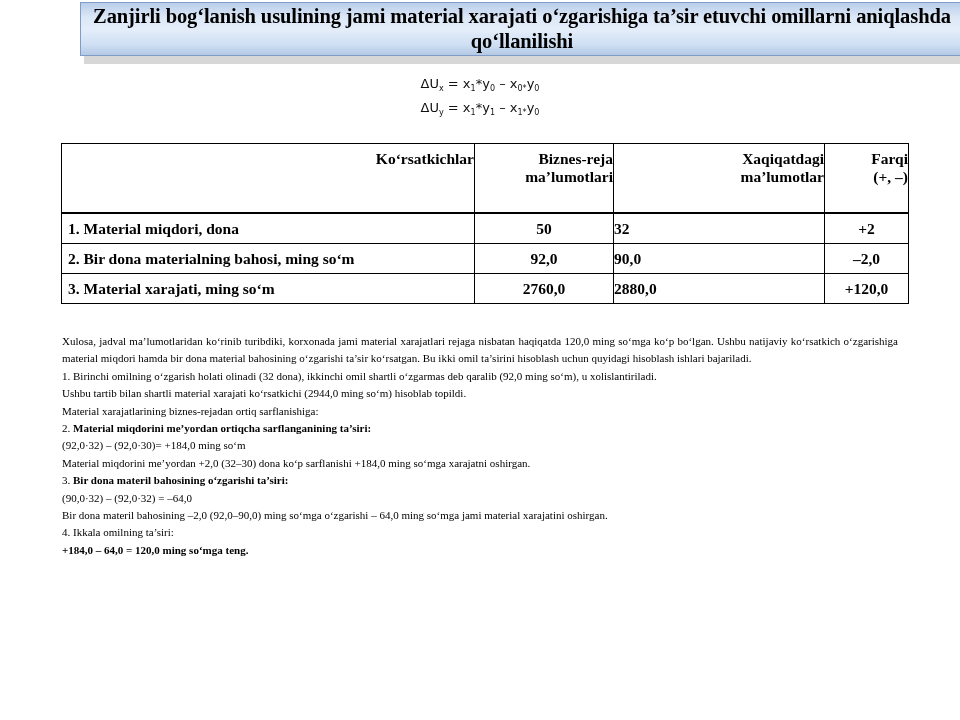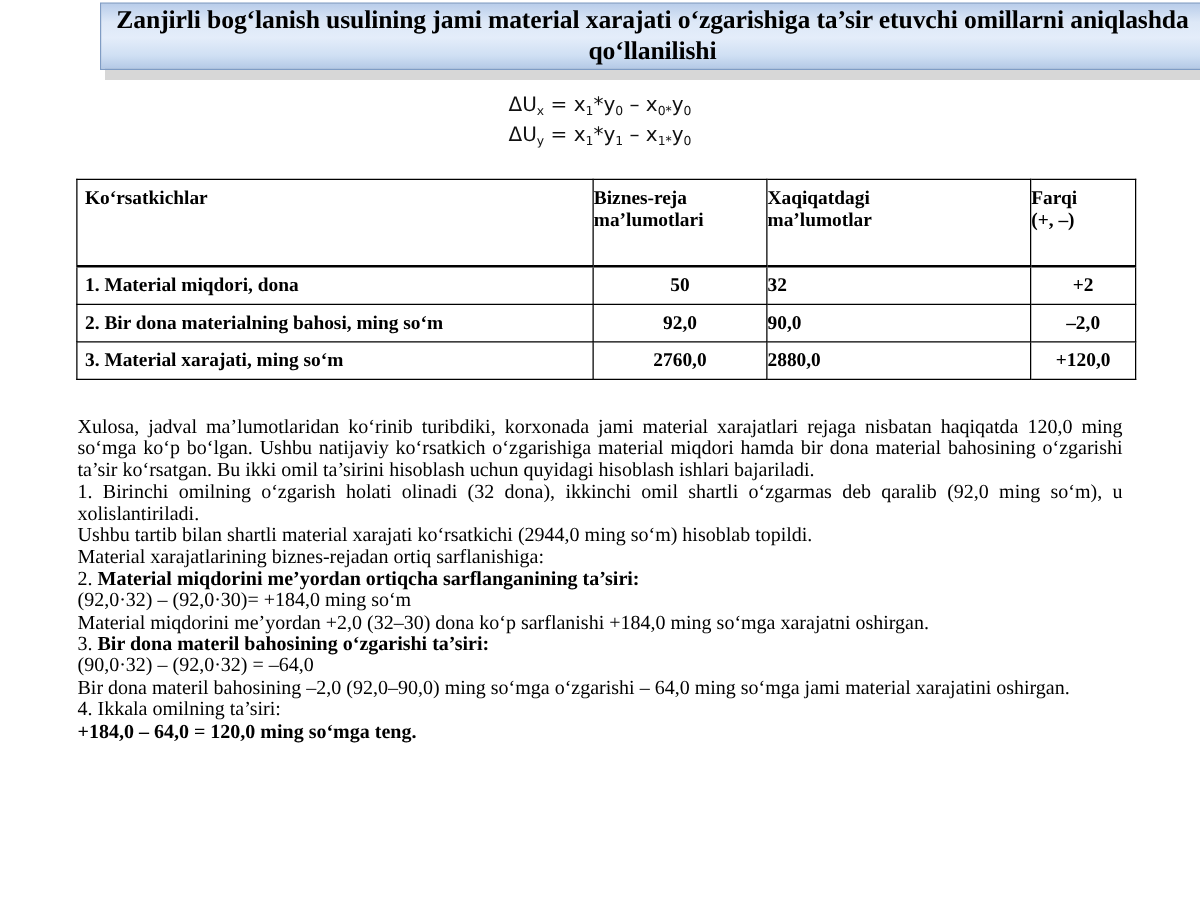--- a/index.html
+++ b/index.html
@@ -67,21 +67,21 @@
   
   .formula-block {
     position: absolute;
     left: 0;
     top: 72px;
     width: 960px;
     text-align: center;
   }
   .formula {
     font-family: "DejaVu Sans", "Liberation Sans", sans-serif;
-    font-size: 16px;
+    font-size: 13px;
     line-height: 24px;
     color: #111111;
     white-space: nowrap;
   }
   .formula sub {
     font-size: 62%;
     vertical-align: -0.32em;
     line-height: 0;
   }
 
@@ -99,42 +99,42 @@
     border: 1px solid #000000;
     padding: 0;
     vertical-align: top;
     font-weight: bold;
     font-size: 15.5px;
     line-height: 18px;
     color: #000;
   }
   .data-table thead th {
     border-bottom: 2px solid #000000;
-    text-align: left;
+    text-align: right;
     height: 62px;
     padding-top: 6px;
   }
   .data-table thead th .hdr-line { display: block; }
   .data-table tbody td {
     height: 29px;
     vertical-align: middle;
   }
   .col-label  { width: 406px; text-align: left;   padding-left: 6px !important; }
   .col-plan   { width: 138px; text-align: center; }
   .col-fact   { width: 210px; text-align: left; }
   .col-diff   { width: 83px;  text-align: center; }
 
   
   .body-text {
     position: absolute;
     left: 62px;
     top: 333px;
     width: 836px;
     font-family: "Liberation Serif", "DejaVu Serif", serif;
-    font-size: 16px;
+    font-size: 11px;
     line-height: 17.4px;
     color: #000;
   }
   .body-text p {
     margin: 0;
     padding: 0;
   }
   .p-justify { text-align: justify; text-align-last: left; }
   .p-indent-tab { padding-left: 32px; }
   .p-indent-center { padding-left: 172px; }

